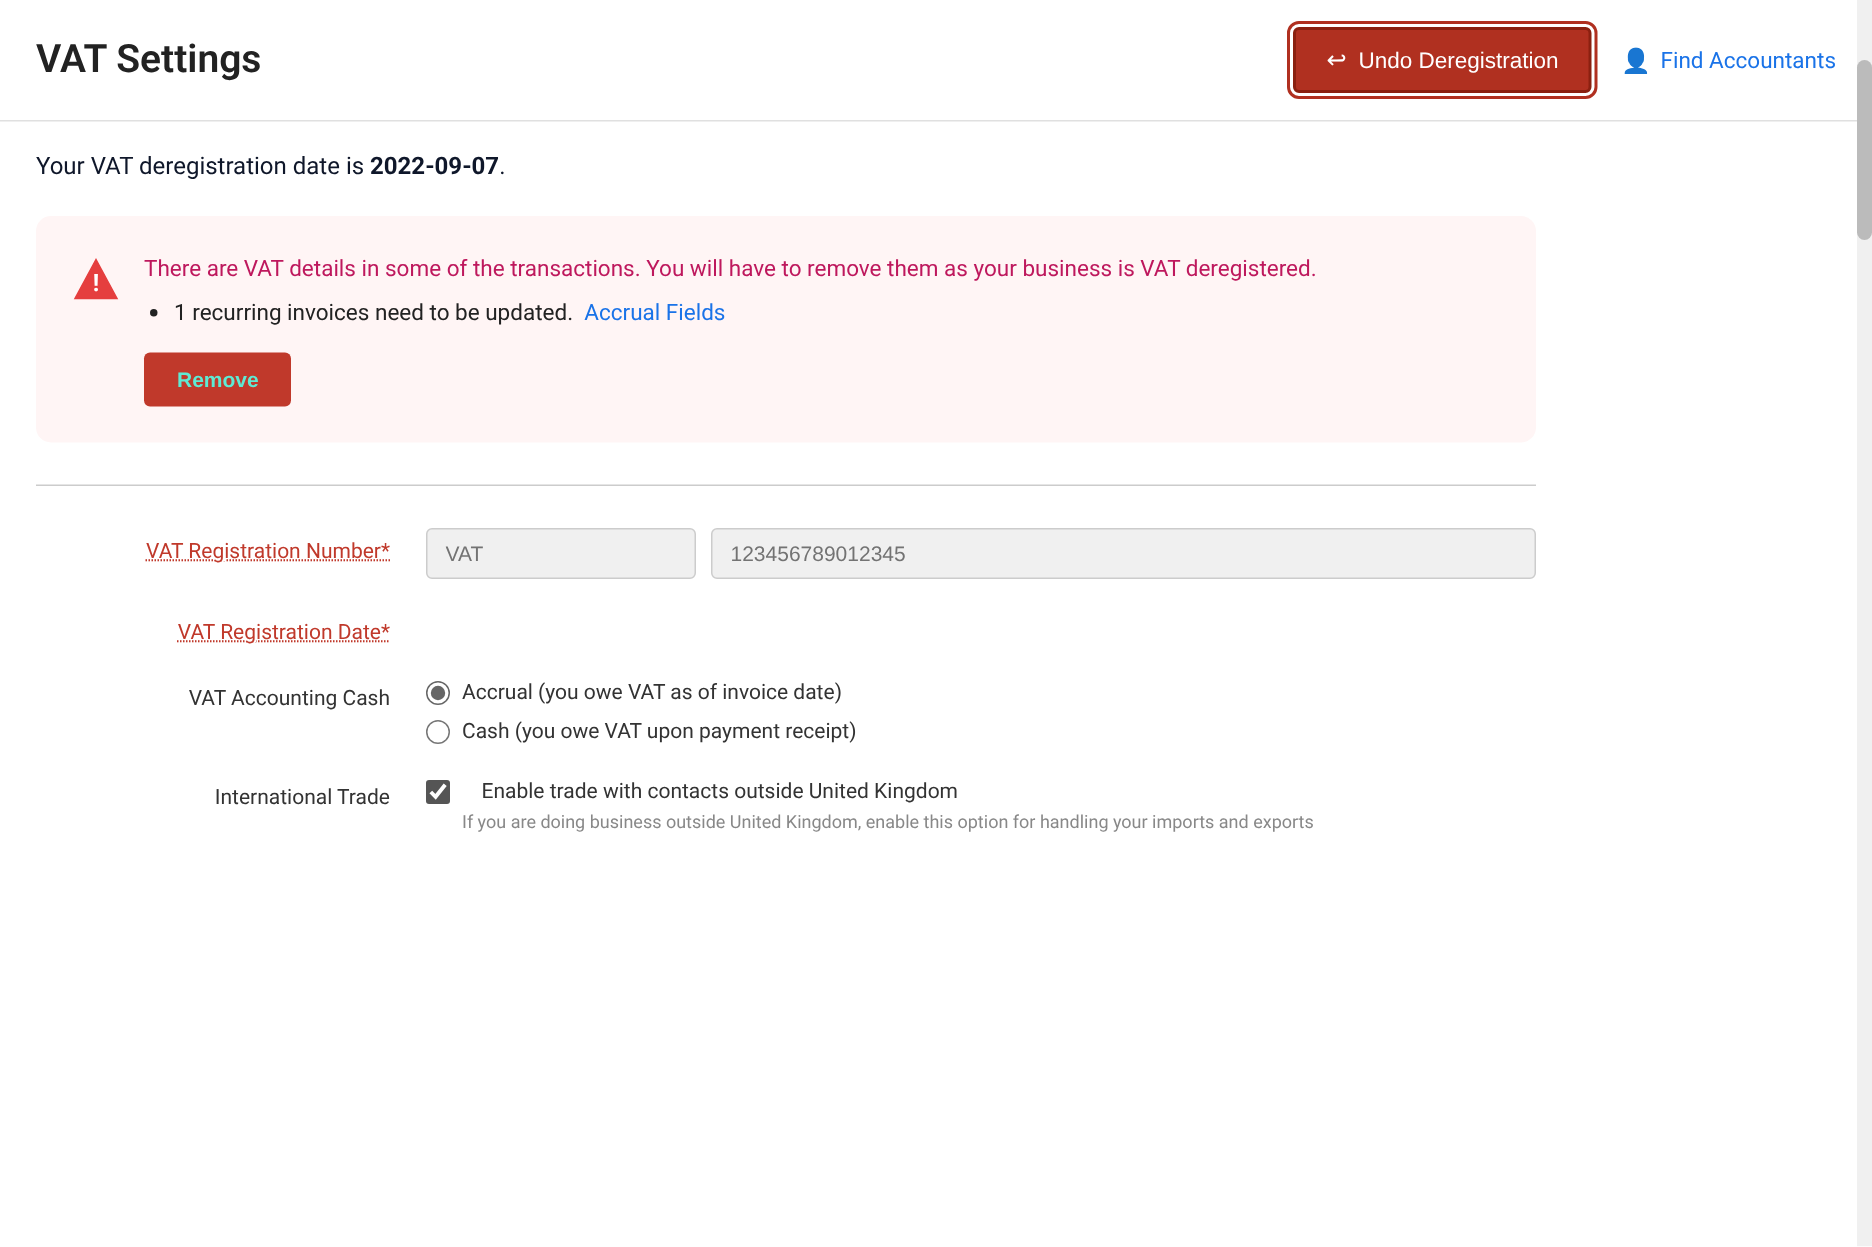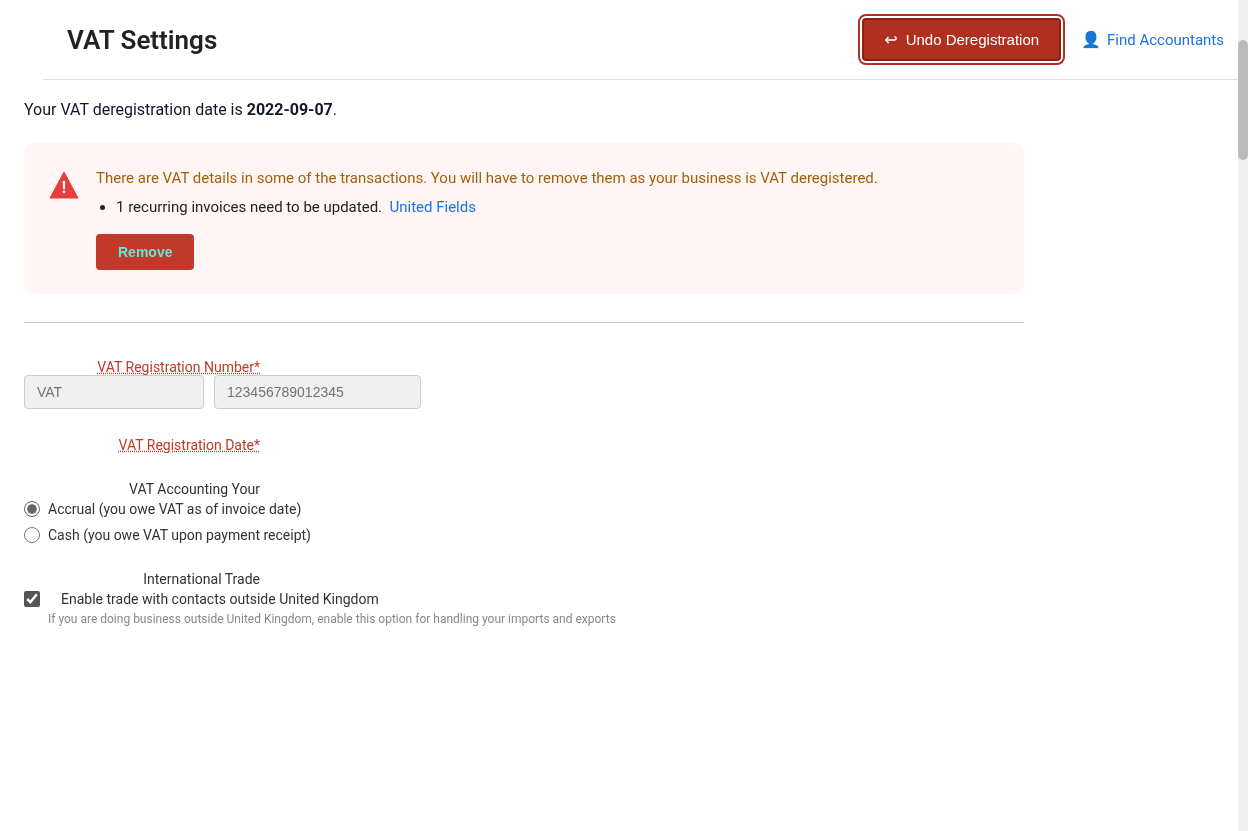--- a/index.html
+++ b/index.html
@@ -16,21 +16,20 @@
       background: #fff;
       position: relative;
     }
     
     .header {
       display: flex;
       align-items: center;
       justify-content: space-between;
       padding: 18px 24px 18px 24px;
       border-bottom: 1px solid #e0e0e0;
-      margin-left: 43px;
     }
     .page-title {
       font-size: 26px;
       font-weight: 600;
       color: #222;
     }
     .header-actions {
       display: flex;
       align-items: center;
       gap: 20px;
@@ -94,21 +93,21 @@
       flex-shrink: 0;
       margin-top: 2px;
     }
     .warning-triangle {
       width: 32px;
       height: 32px;
     }
     .warning-content {}
     .warning-text {
       font-size: 15px;
-      color: #a16207;
+      color: #be185d;
       margin-bottom: 8px;
       line-height: 1.5;
     }
     .warning-list {
       list-style: disc;
       padding-left: 20px;
       margin-bottom: 18px;
       font-size: 15px;
       color: #222;
     }
@@ -137,21 +136,20 @@
       margin: 8px 0 28px 0;
       max-width: 1000px;
     }
     
     .form-section { max-width: 1000px; }
     .form-row {
       display: flex;
       align-items: flex-start;
       margin-bottom: 20px;
       gap: 0;
-      flex-direction: column;
     }
     .form-label {
       width: 260px;
       min-width: 260px;
       text-align: right;
       padding-right: 24px;
       padding-top: 8px;
       font-size: 14px;
       color: #333;
     }
@@ -269,21 +267,21 @@
         <svg class="warning-triangle" viewBox="0 0 32 32" fill="none" xmlns="http://www.w3.org/2000/svg">
           <path d="M16 3L2 29h28L16 3z" fill="#e53e3e" stroke="#e53e3e" stroke-width="1"></path>
           <text x="16" y="24" text-anchor="middle" fill="white" font-size="16" font-weight="bold">!</text>
         </svg>
       </div>
       <div class="warning-content">
         <p class="warning-text">There are VAT details in some of the transactions. You will have to remove them as your business is VAT deregistered.</p>
         <ul class="warning-list">
           <li>
             <span>1 recurring invoices need to be updated.</span>
-            &nbsp;<a class="update-fields-link">United Fields</a>
+            &nbsp;<a class="update-fields-link">Accrual Fields</a>
           </li>
         </ul>
         <button class="remove-btn">Remove</button>
       </div>
     </div>
 
     <div class="section-divider"></div>
 
     <div class="form-section">
 
@@ -293,21 +291,21 @@
           <input type="text" class="form-input input-sm" readonly="" value="VAT" style="">
           <input type="text" class="form-input input-lg" readonly="" value="123456789012345" style="">
         </div>
       </div>
 
       <div class="form-row">
         <label class="form-label required">VAT Registration Date*</label>
       </div>
 
       <div class="form-row">
-        <label class="form-label">VAT Accounting Your</label>
+        <label class="form-label">VAT Accounting Cash</label>
         <div class="radio-group">
           <label class="radio-option">
             <input type="radio" name="accounting_basis" checked="" style="">
             <span>Accrual (you owe VAT as of invoice date)</span>
           </label>
           <label class="radio-option">
             <input type="radio" name="accounting_basis" style="">
             <span>Cash (you owe VAT upon payment receipt)</span>
           </label>
         </div>

